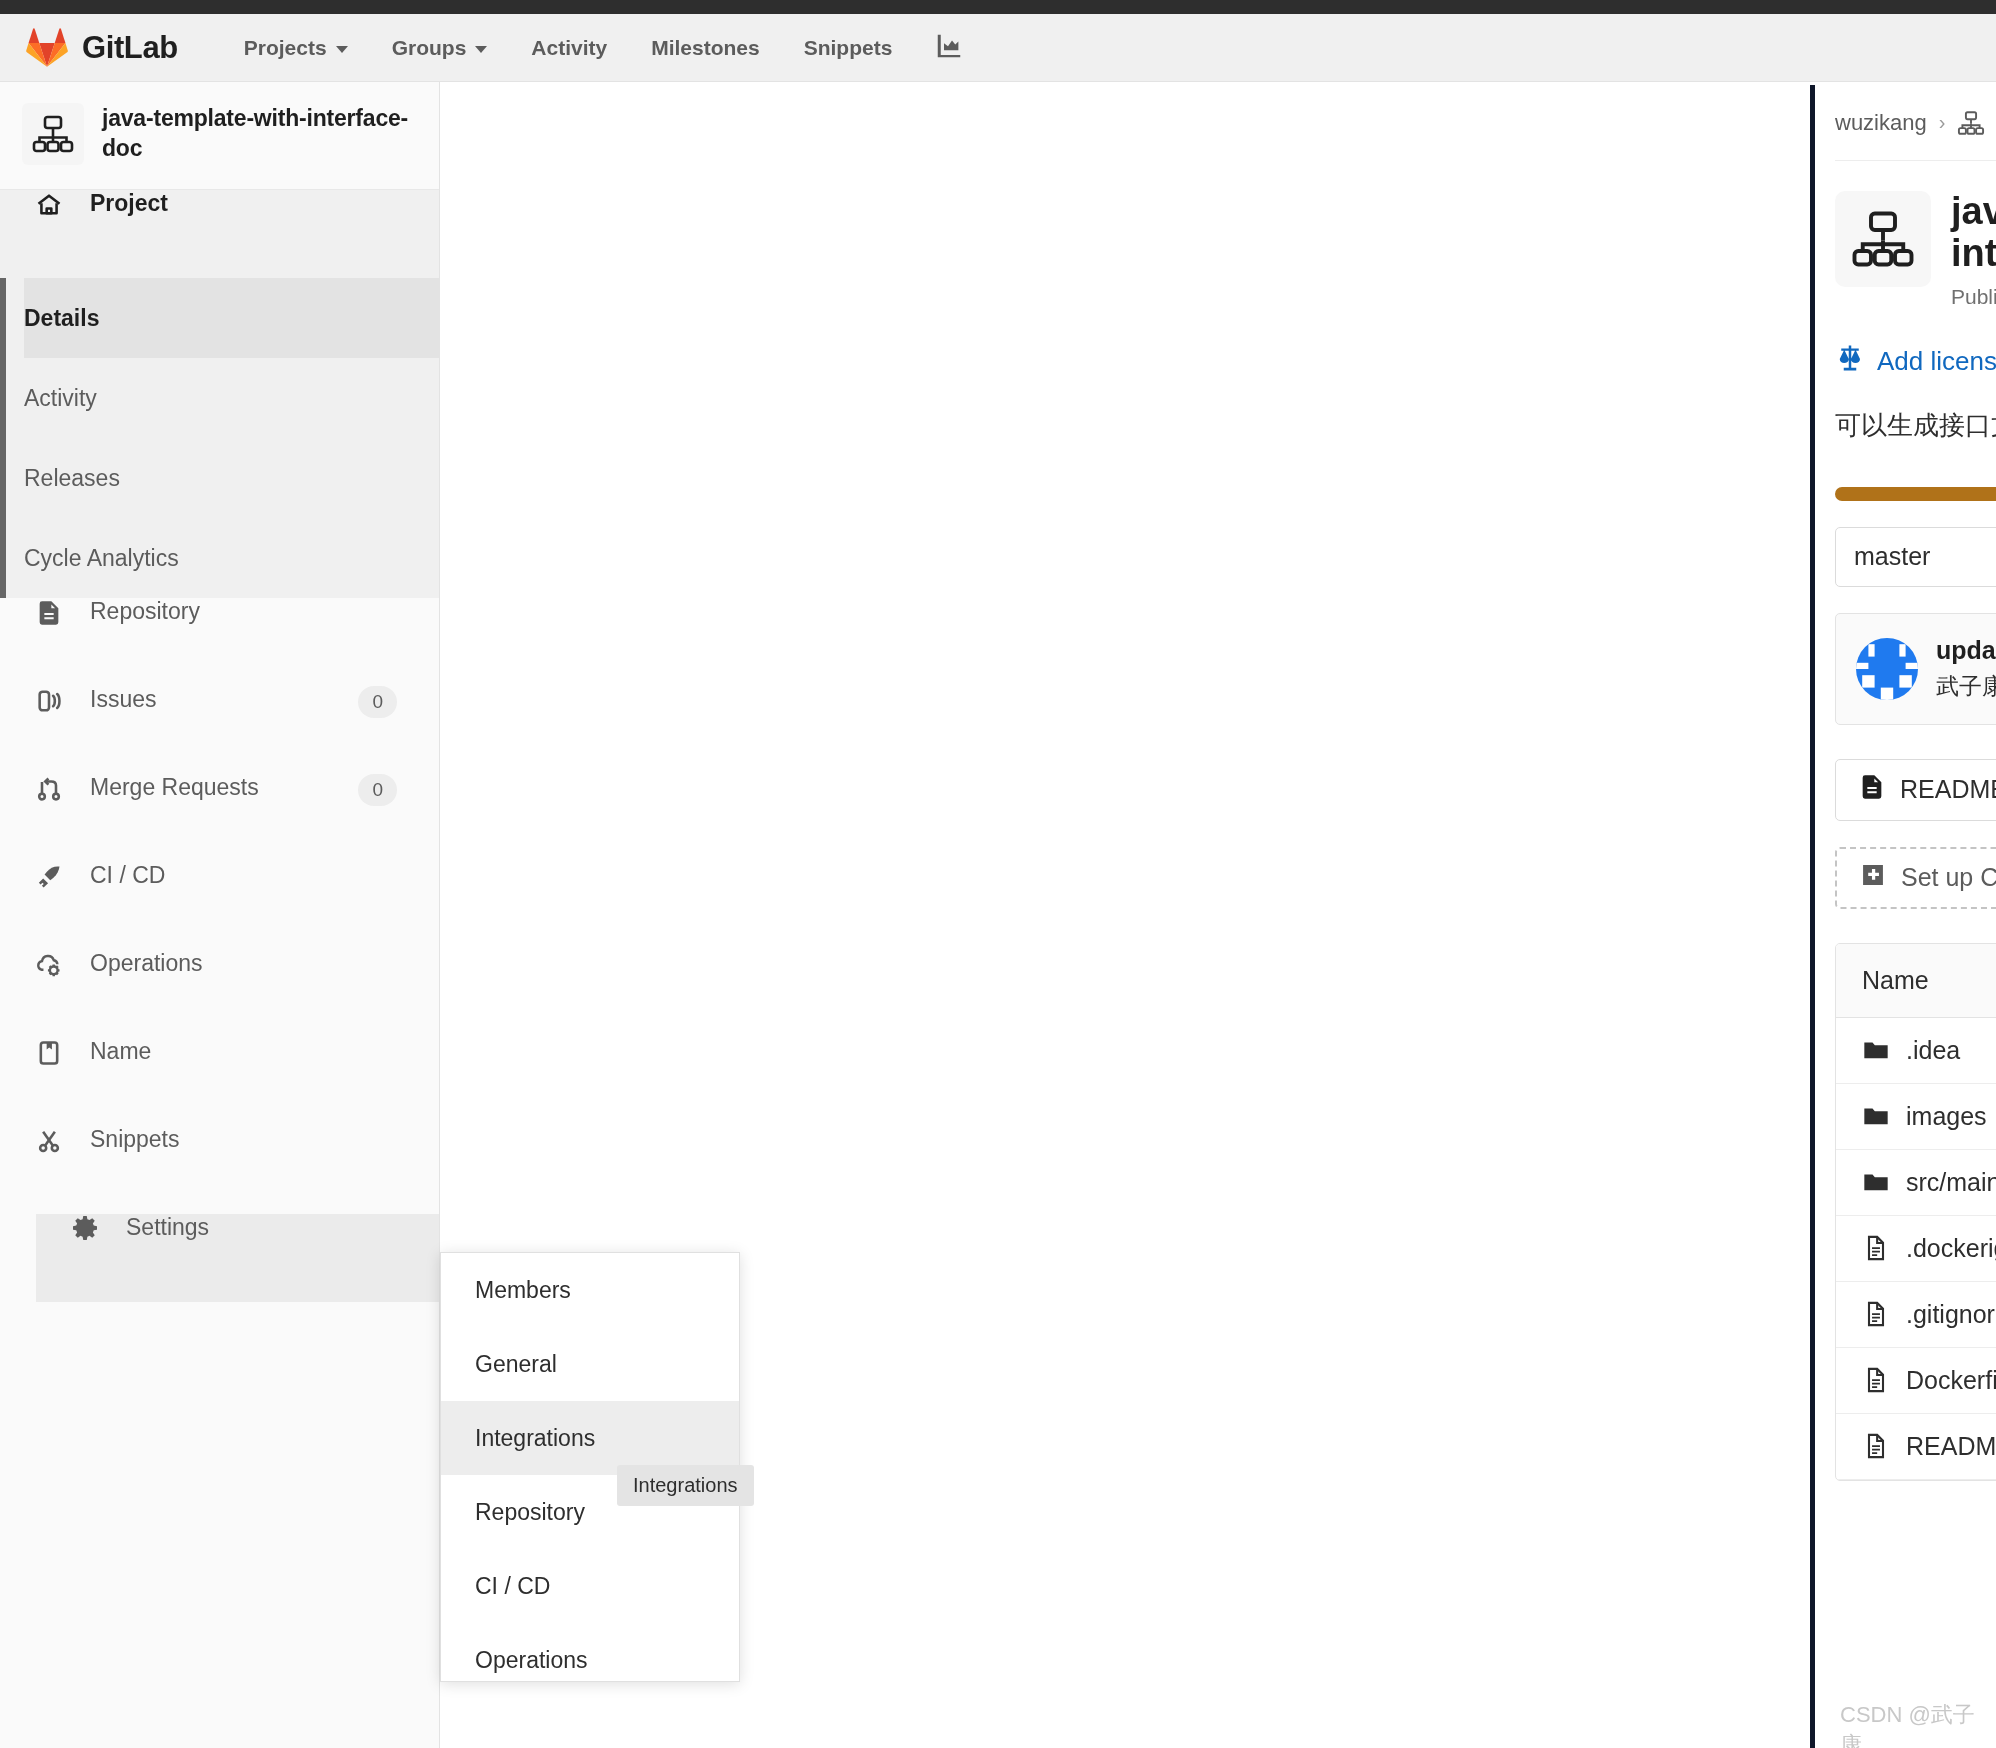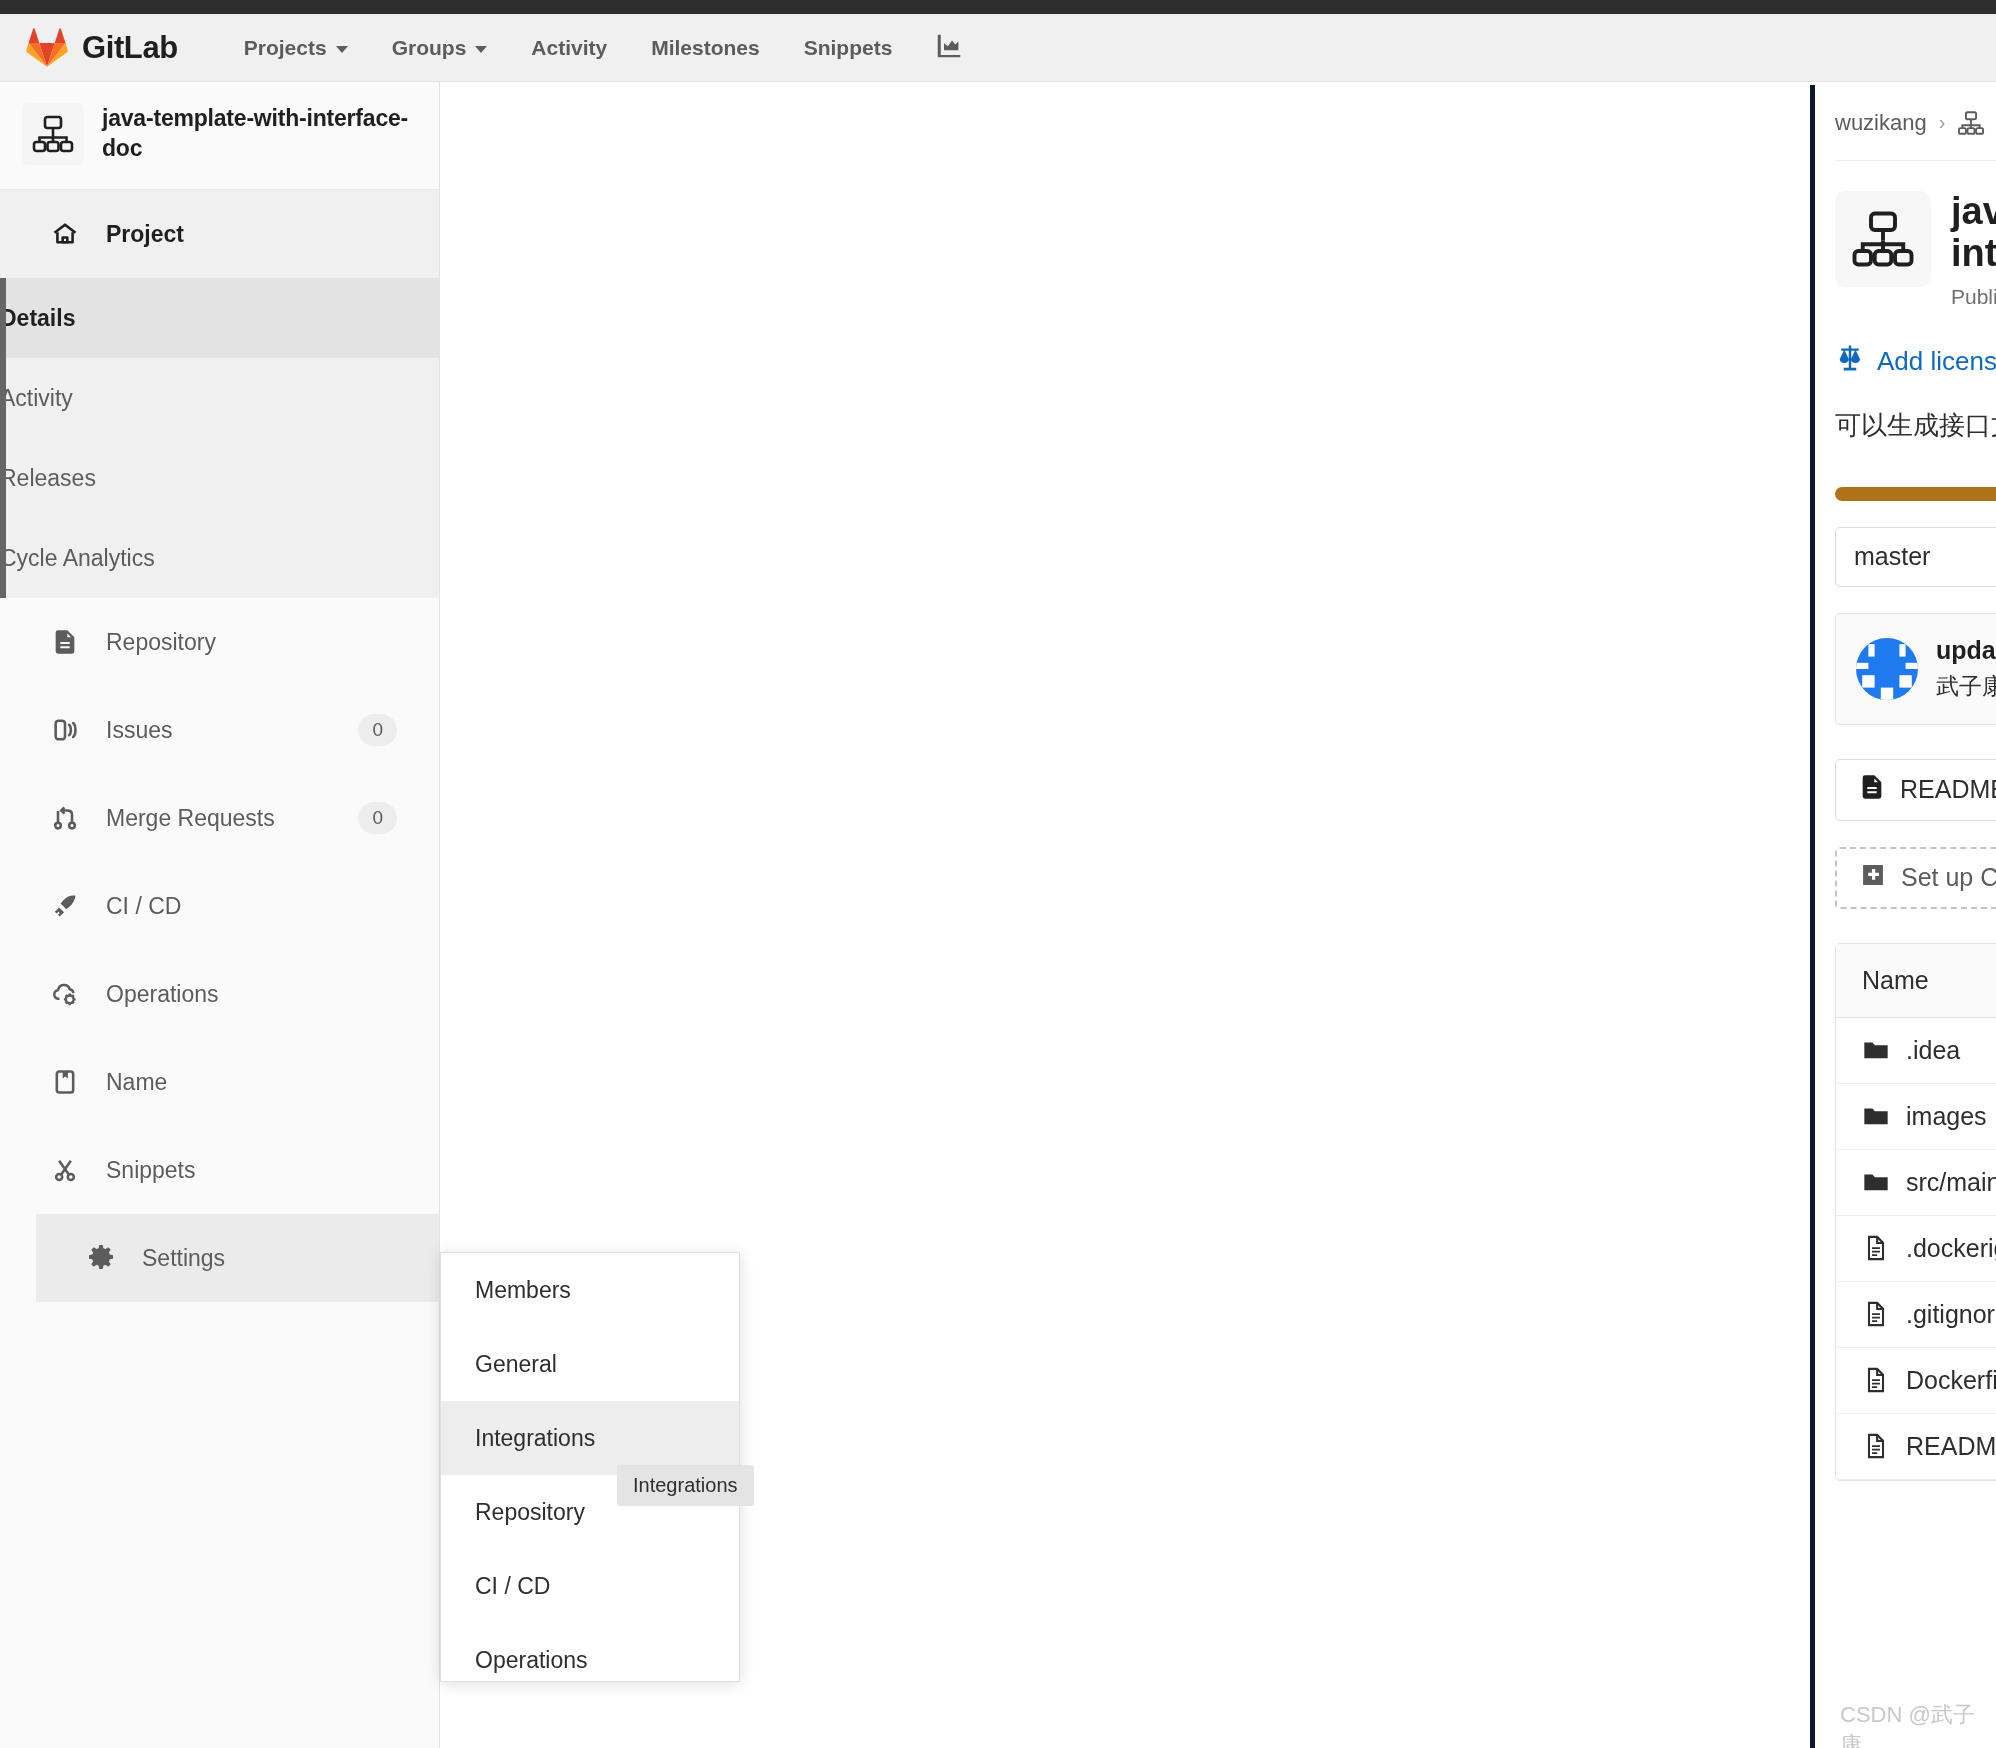--- a/index.html
+++ b/index.html
@@ -77,22 +77,22 @@
     background: #f5f5f5; border-radius: 6px;
     display: flex; align-items: center; justify-content: center;
   }
   .proj-name {
     font-size: 23px; font-weight: 700; color: #1f1f1f;
     line-height: 1.3; letter-spacing: -0.2px;
   }
 
   .nav-section { position: relative; }
   .nav-item {
-    display: flex; align-items: center;
-    height: 88px; padding-left: 50px; gap: 26px;
+    display: flex; align-items: flex-start;
+    height: 88px; padding-left: 34px; gap: 26px;
     font-size: 23px; color: #5c5c5c;
     cursor: pointer; position: relative;
   }
   .nav-item .ico {
     width: 30px; height: 30px; flex: 0 0 30px;
     display: flex; align-items: center; justify-content: center;
   }
   .nav-item.head {
     background: #f0f0f0; color: #1f1f1f; font-weight: 700;
   }
@@ -101,21 +101,21 @@
   }
   .active-bar {
     position: absolute; left: 0; top: 0;
     width: 6px; height: 100%;
     background: #666;
   }
   .sub-list { background: #f0f0f0; }
   .sub-item {
     display: flex; align-items: center;
     height: 80px; 
-    font-size: 23px; color: #5c5c5c; cursor: pointer;
+    font-size: 23px; color: #5c5c5c; cursor: pointer; margin-left: 24px;
   }
   .sub-item.current {
     background: #e3e3e3; color: #1f1f1f; font-weight: 700;
   }
   .badge {
     margin-left: auto; margin-right: 42px;
     background: #ededed; color: #5c5c5c;
     font-size: 19px; border-radius: 16px;
     padding: 5px 14px; min-width: 38px; text-align: center;
   }

